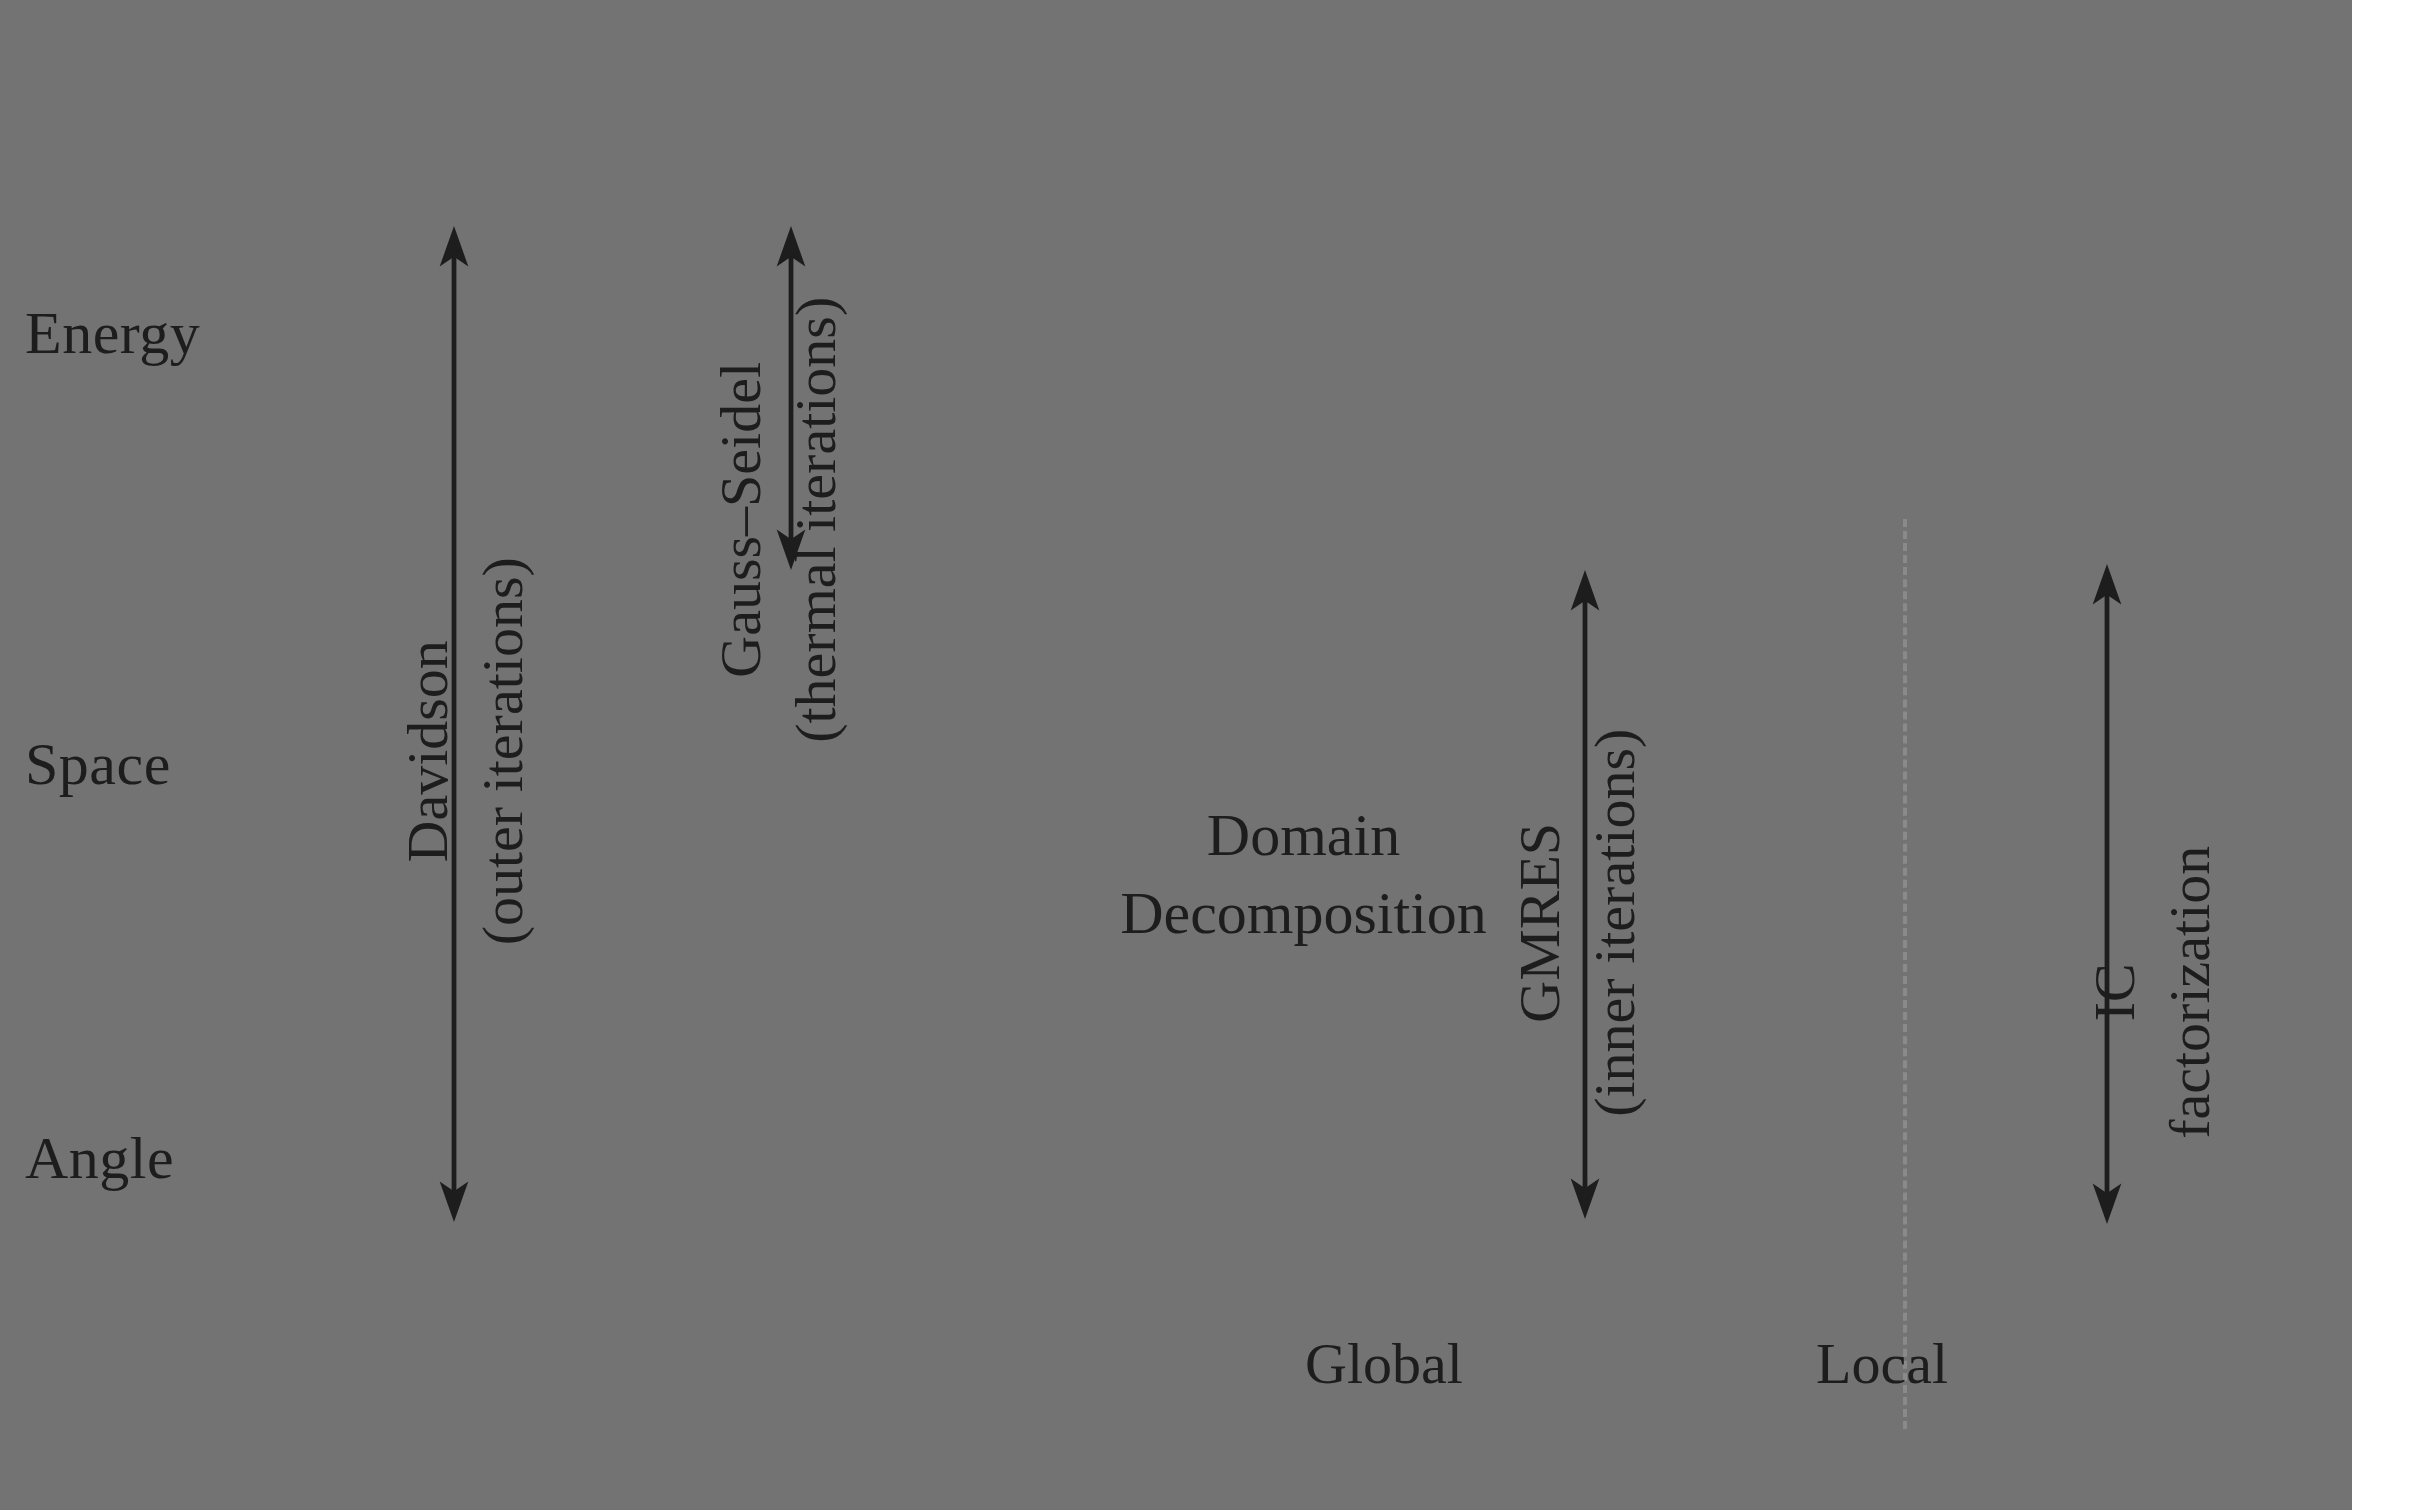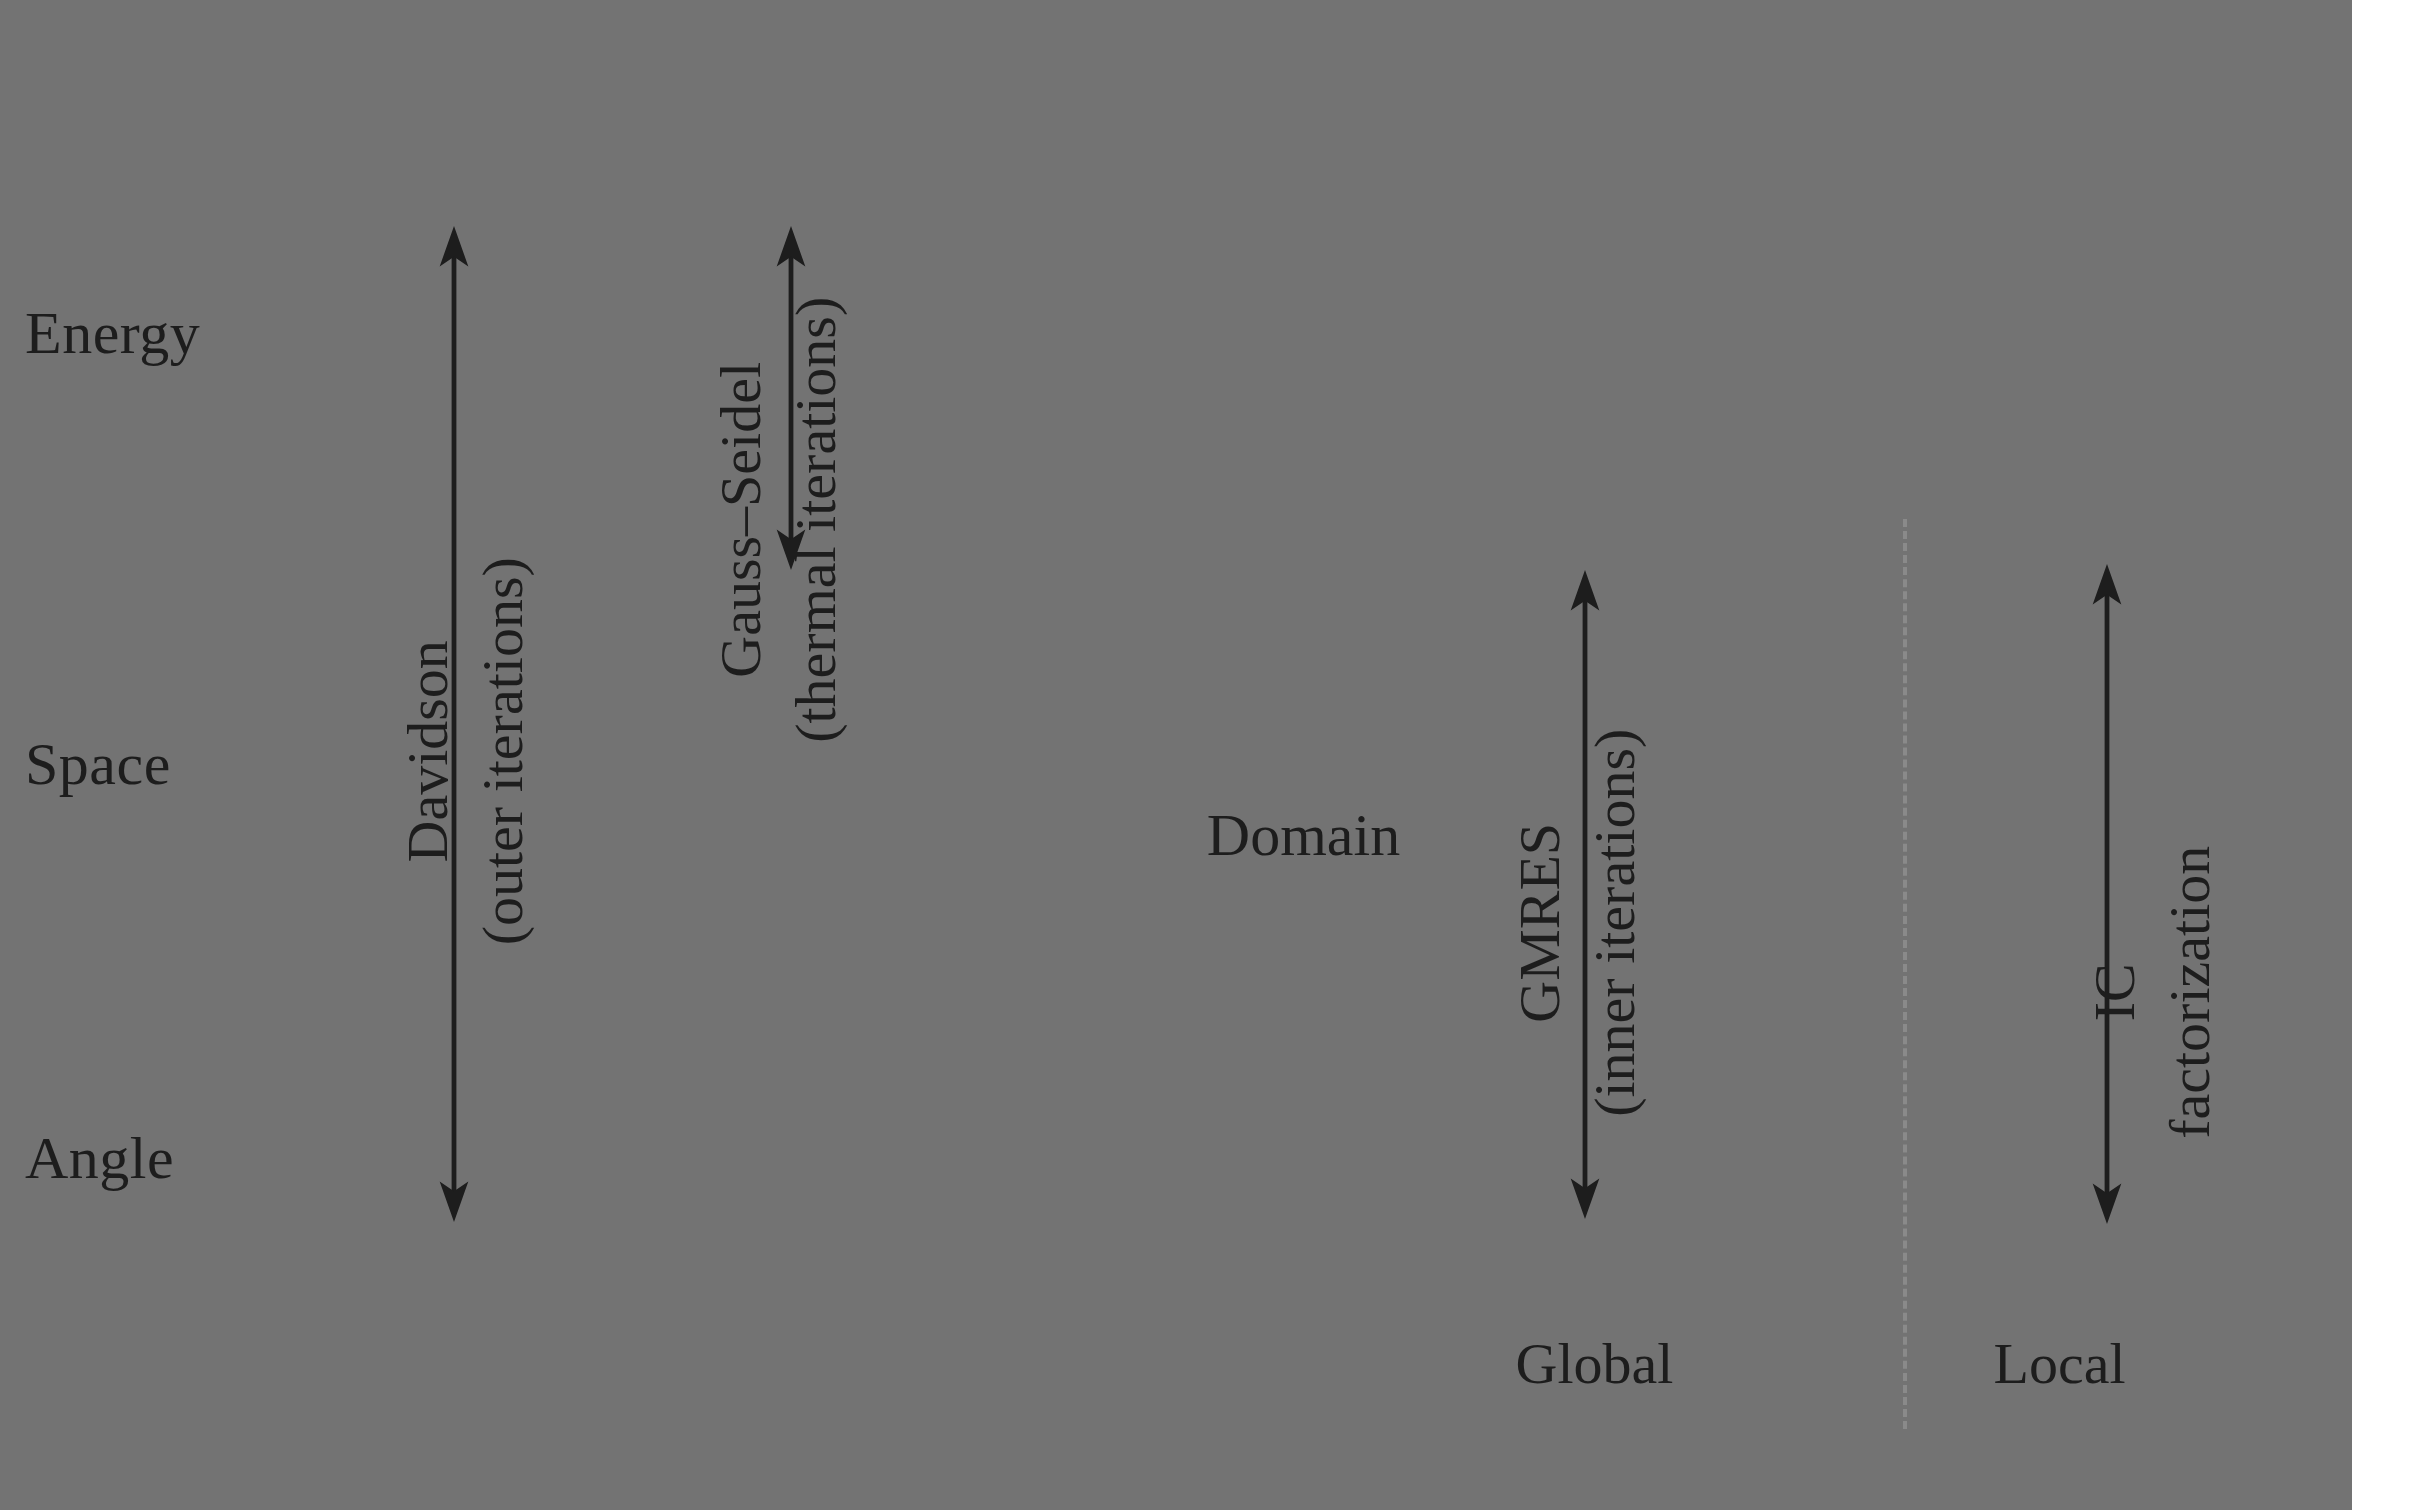--- a/index.html
+++ b/index.html
@@ -31,21 +31,20 @@
     font-size: 60px;
     letter-spacing: 0.5px;
   }
   .block-label {
     font-size: 60px;
     text-align: center;
     line-height: 1.30;
   }
   .foot-label {
     font-size: 58px;
-    text-align: center;
     line-height: 1.22;
   }
 
   
   .vtext {
     position: absolute;
     transform-origin: left bottom;
     transform: rotate(-90deg);
     white-space: nowrap;
     color: #1d1d1d;
@@ -102,20 +101,21 @@
     <polygon class="arrow-head" points="22,358 7,316 22,326 37,316"></polygon>
   </svg>
 
   <div class="vtext" style="left:854px; top:734px; width:730px;">
     <span class="l1">Gauss–Seidel</span>
     <span class="l2">(thermal iterations)</span>
   </div>
 
   <div class="htext block-label" style="left:1014px; top:796px; width:579px;">
     <span style="display:block;">Domain</span>
+    <span style="display:block;">Decomposition</span>
   </div>
 
   <svg class="arrow-svg" style="left:1564px; top:568px; width:42px; height:653px;" viewBox="0 0 44 676" preserveAspectRatio="none">
     <line class="arrow-line" x1="22" y1="28" x2="22" y2="648"></line>
     <polygon class="arrow-head" points="22,2 7,44 22,34 37,44"></polygon>
     <polygon class="arrow-head" points="22,674 7,632 22,642 37,632"></polygon>
   </svg>
 
   <div class="vtext" style="left:1653px; top:1110px; width:676px;">
     <span class="l1">GMRES</span>

